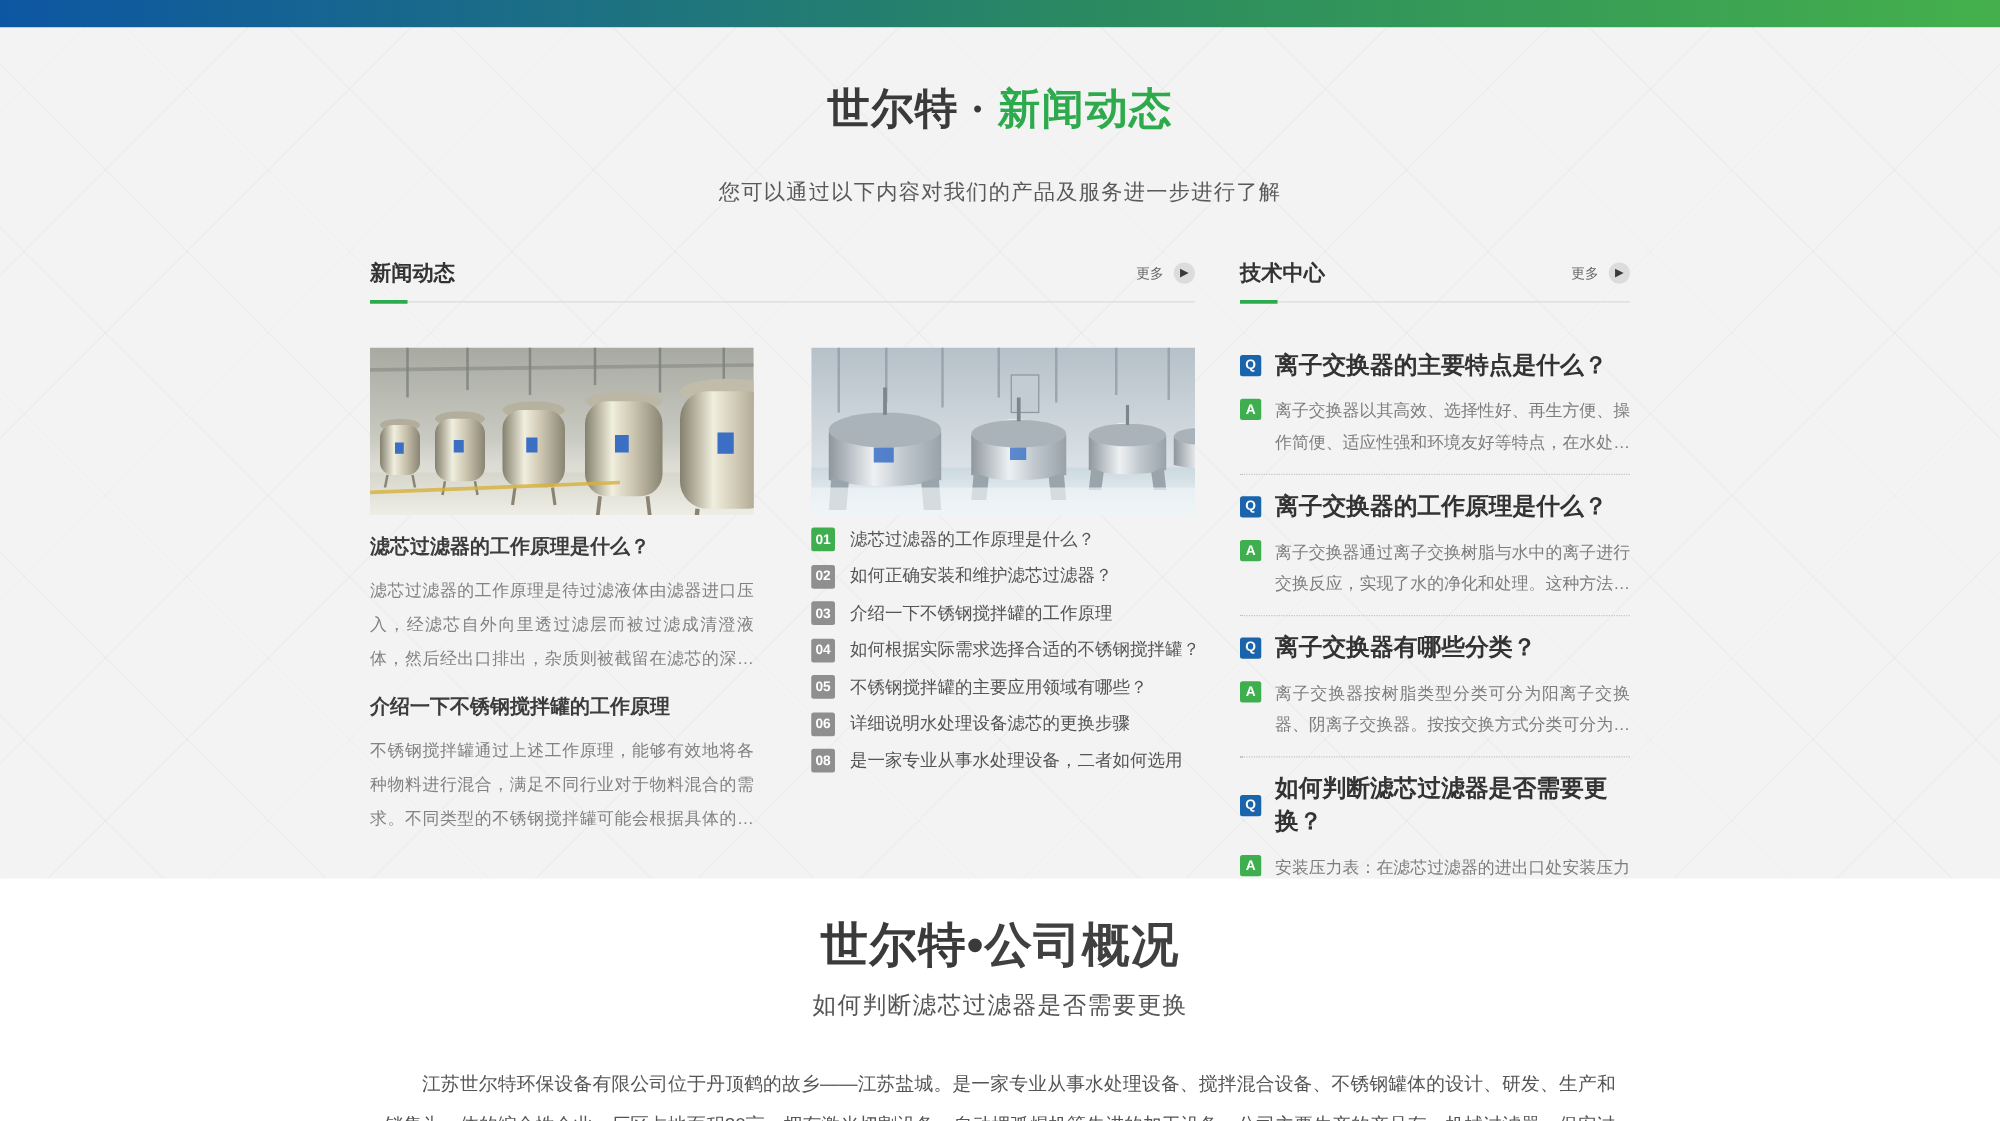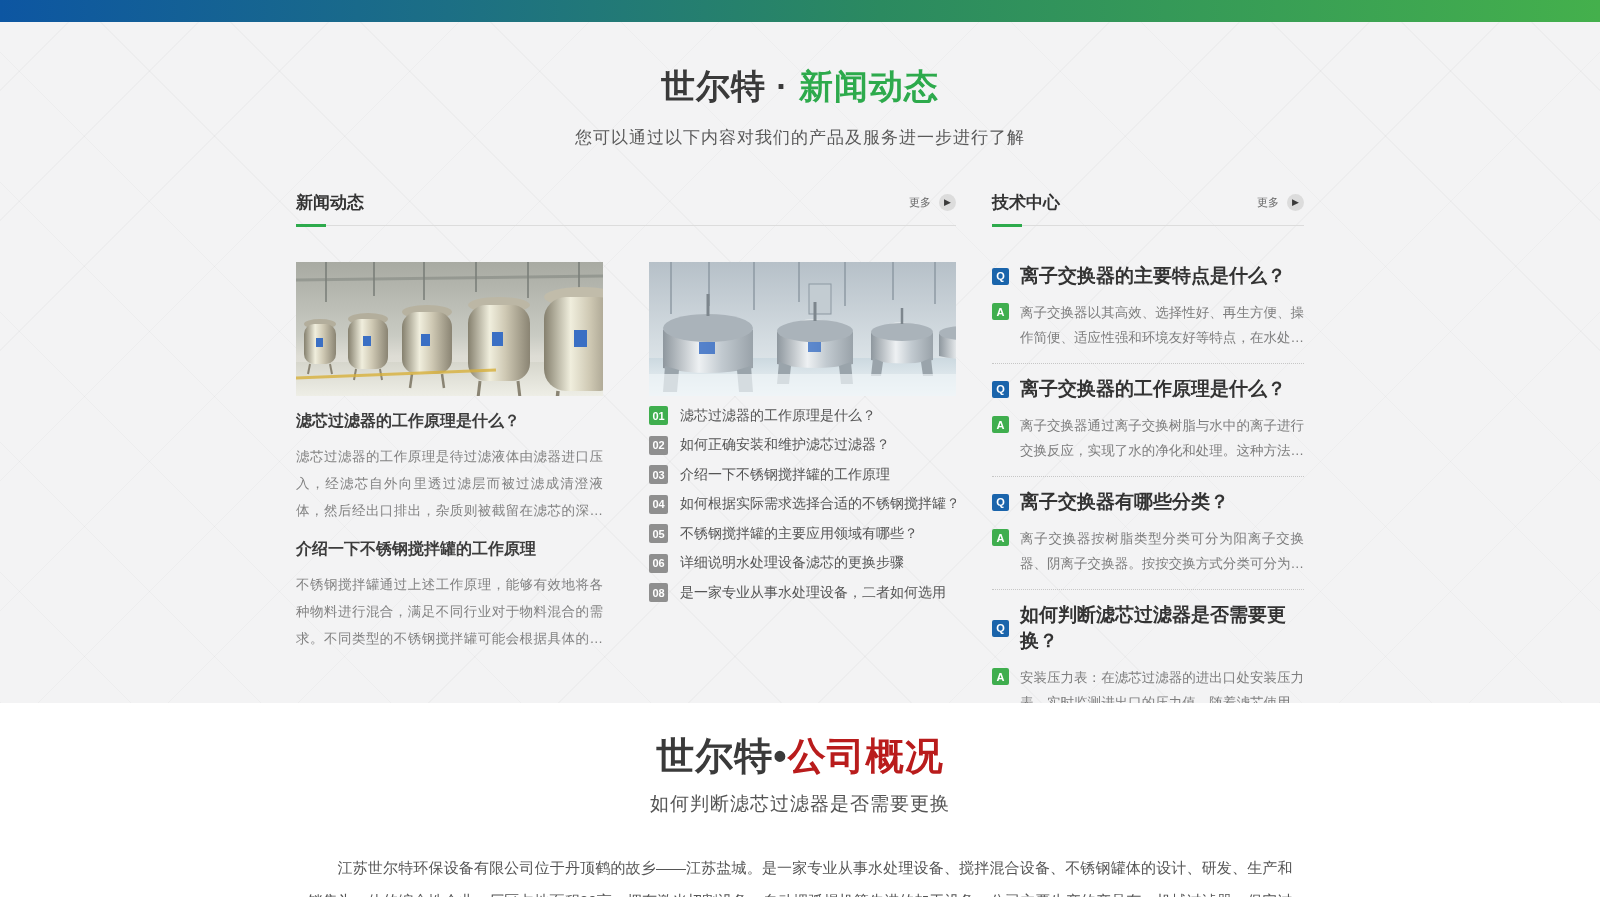--- a/index.html
+++ b/index.html
@@ -14,23 +14,23 @@
     background:linear-gradient(to right,#0d56a2 0%,#1c6f85 28%,#2b8a60 55%,#44b04c 100%);
   }
   
   .news-section {
     height:681px; background:#f3f3f4; overflow:hidden;
     background-image:
       repeating-linear-gradient(45deg, rgba(110,110,110,0.045) 0 1px, transparent 1px 92px),
       repeating-linear-gradient(-45deg, rgba(110,110,110,0.045) 0 1px, transparent 1px 92px);
   }
   .sec-title { text-align:center; margin-top:42px; font-size:34px; font-weight:bold; letter-spacing:1px; }
-  .sec-title .dark { color:#3a3a3a; }
+  .sec-title .dark { color:#3a3a3a;font-family:Liberation Serif, serif; }
   .sec-title .green { color:#2daa4c; }
-  .sec-sub { text-align:center; margin-top:16px; font-size:17px; color:#595959; letter-spacing:1px; }
+  .sec-sub { text-align:center; margin-top:32px; font-size:17px; color:#595959; letter-spacing:1px; }
 
   .columns { width:1008px; margin:42px auto 0; display:flex; }
   .col-left { width:660px; }
   .col-right { width:312px; margin-left:36px; }
 
   .col-header { display:flex; align-items:center; justify-content:space-between; height:22px; }
   .col-header .h-title { font-size:17px; font-weight:bold; color:#333; }
   .more-link { display:flex; align-items:center; cursor:pointer; }
   .more-link .more-text { font-size:11px; color:#666; margin-right:8px; }
   .arrow-circle {
@@ -79,21 +79,21 @@
     font-size:13.5px; color:#7d7d7d; line-height:25px; text-align:justify;
     display:-webkit-box; -webkit-line-clamp:2; -webkit-box-orient:vertical;
     overflow:hidden; max-height:50px;
   }
   .qa-sep { border-top:1px dotted #c6c6c6; margin:13px 0 12px; }
 
   
   .company-section { background:#ffffff; padding-top:28px; }
   .company-title { text-align:center; font-size:38px; font-weight:bold; letter-spacing:1px; }
   .company-title .dark { color:#3a3a3a; }
-  .company-title .green { color:#b91c1c; }
+  .company-title .green { color:#404040; }
   .company-sub { text-align:center; margin-top:9px; font-size:19px; color:#555; letter-spacing:1px; }
   .company-para {
     width:985px; margin:34px auto 0; font-size:15px; color:#555;
     line-height:33px; text-indent:2em; text-align:justify;
   }
 </style>
 </head>
 <body>
 
 <div class="top-bar"></div>

